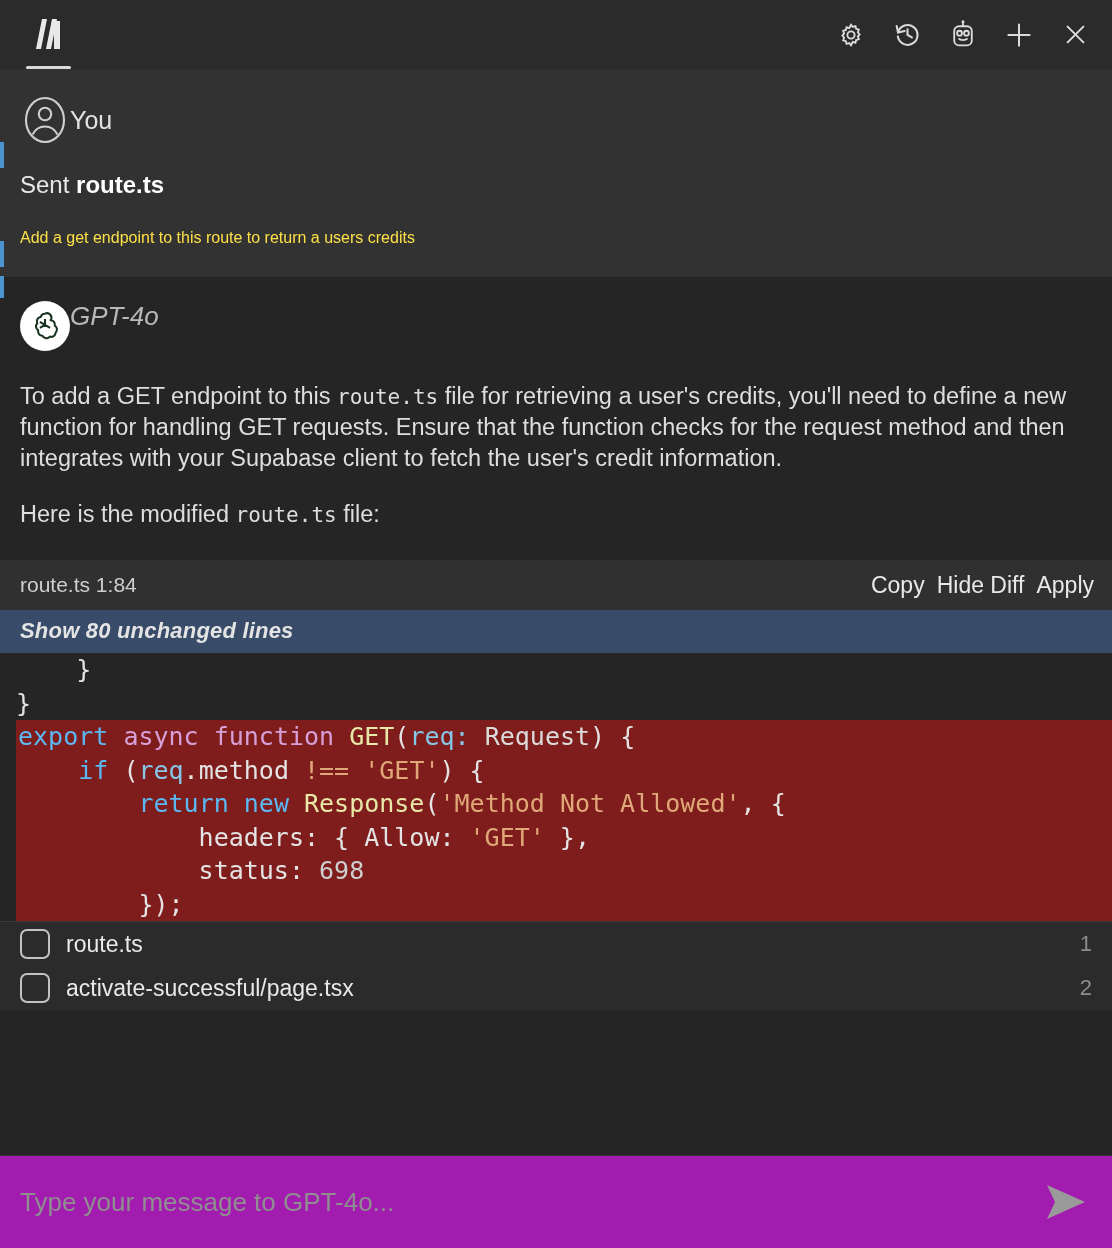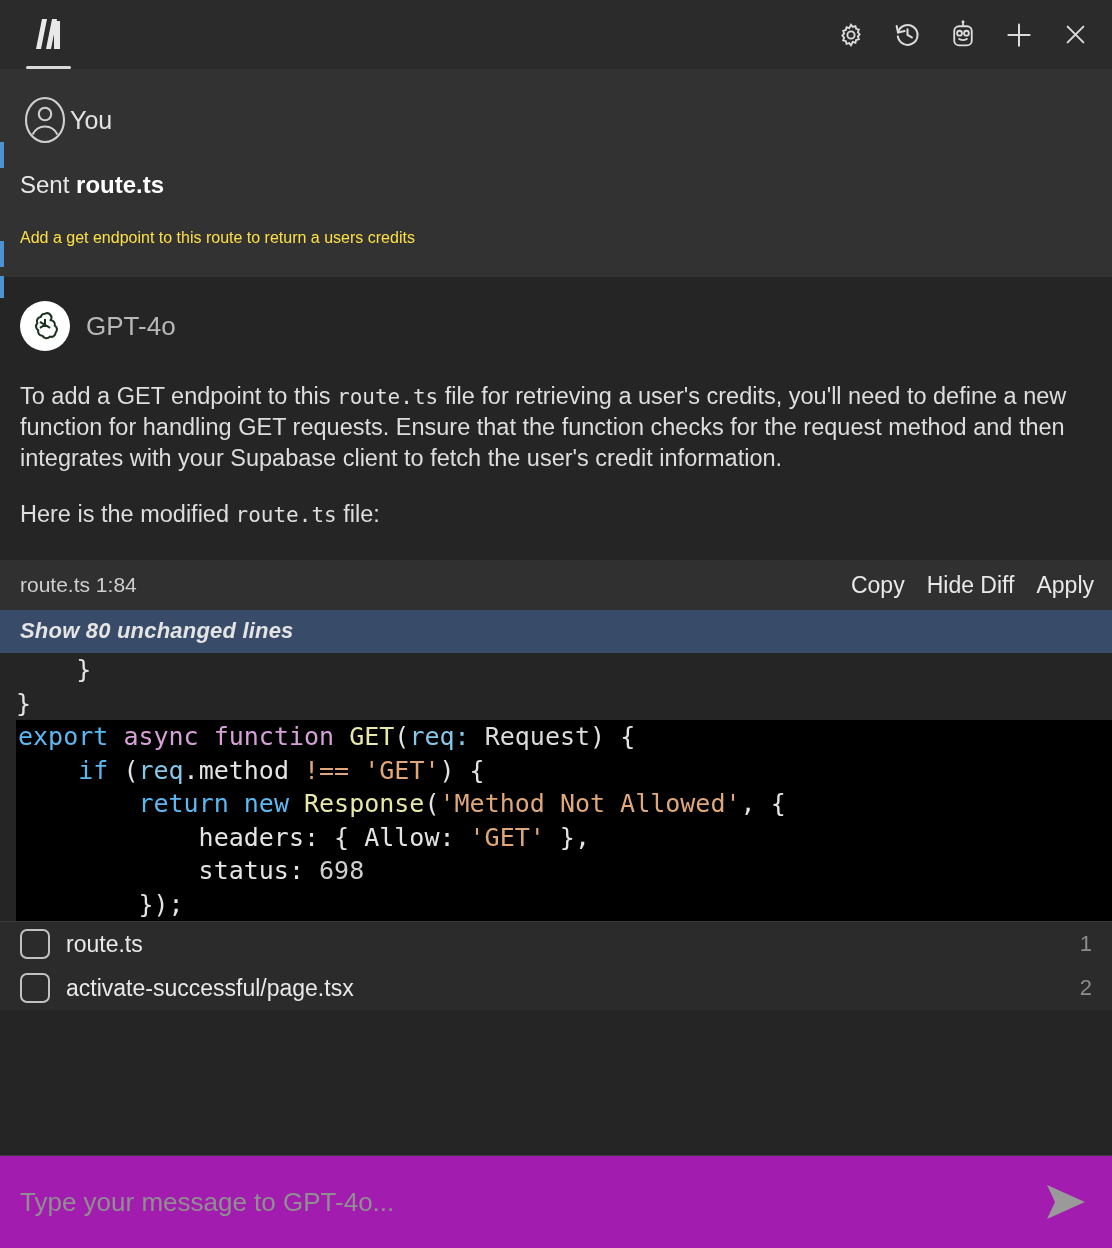--- a/index.html
+++ b/index.html
@@ -42,55 +42,55 @@
   .r3 { top: 207px; height: 22px; }
   .who { display: flex; align-items: center; margin-bottom: 26px; }
   .avatar-you { width: 50px; height: 50px; }
   .who-name { font-size: 25px; color: #e2e2e2; }
   .sent-line { font-size: 24px; color: #e8e8e8; margin-bottom: 30px; }
   .sent-line b { font-weight: bold; color: #ffffff; }
   .user-prompt { font-size: 16px; color: #fde047; }
 
   
   .msg-bot { background: #252525; padding: 24px 20px 0 20px; }
-  .bot-who { display: flex; align-items: center; gap: 16px; margin-bottom: 30px; }
+  .bot-who { display: flex; margin-bottom: 30px; font-style: italic; }
   .avatar-bot {
     width: 50px; height: 50px; border-radius: 50%; background: #ffffff;
     display: flex; align-items: center; justify-content: center;
   }
   .bot-name { font-size: 26px; color: #b8b8b8; }
   .bot-para { font-size: 23.5px; line-height: 1.31; color: #dedede; margin-bottom: 26px; }
   .bot-para code, .mono-inline {
     font-family: "DejaVu Sans Mono", monospace; font-size: 21px; color: #dedede;
   }
 
   
   .code-toolbar {
     background: #303030;
     height: 50px; display: flex; align-items: center; justify-content: space-between;
     padding: 0 18px 0 20px;
     margin-top: 4px;
   }
   .ct-file { font-size: 21px; color: #cfcfcf; }
-  .ct-actions { display: flex; align-items: center; gap: 22px; }
+  .ct-actions { display: flex; align-items: center; gap: 12px; }
   .ct-btn { font-size: 23px; color: #e9e9e9; cursor: pointer; }
 
   
   .diff { background: #252525; }
   .diff-banner {
     background: #384b68; color: #e4e4e4; font-weight: bold;
     font-size: 22px; padding: 8px 0 9px 20px; letter-spacing: .2px; cursor: pointer; font-style: italic;
   }
   .code-line {
     font-family: "DejaVu Sans Mono", monospace;
     font-size: 25px; line-height: 33.5px;
     white-space: pre; color: #e4e4e4;
   }
   .ctx { background: #252525; padding-left: 16px; }
-  .add-block { background: #000000; border-left: 16px solid #252525; padding-left: 0; }
+  .add-block { background: #7f1d1d; border-left: 16px solid #252525; padding-left: 0; }
   .add-block .code-line { padding-left: 2px; }
 
   .tk-kw      { color: #5cb8f2; }
   .tk-kw2     { color: #d8a0d8; }
   .tk-fn      { color: #e8e8a8; }
   .tk-param   { color: #87c7e8; }
   .tk-type    { color: #dcdcdc; }
   .tk-str     { color: #e0a878; }
   .tk-num     { color: #cfcfcf; }
   .tk-op      { color: #e0a878; }

